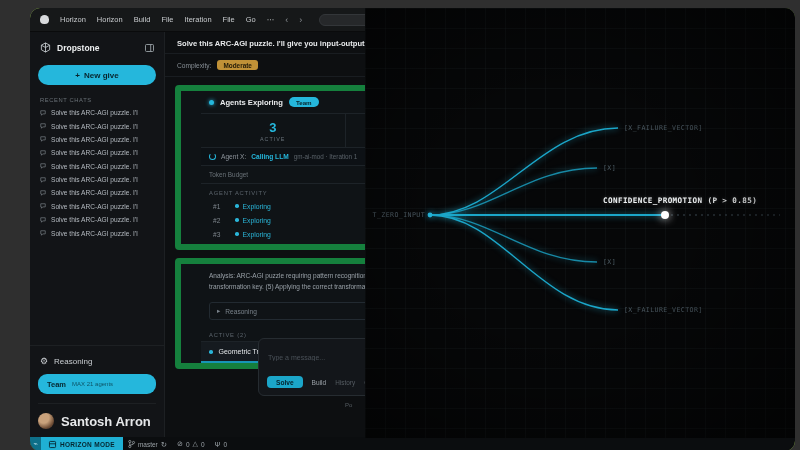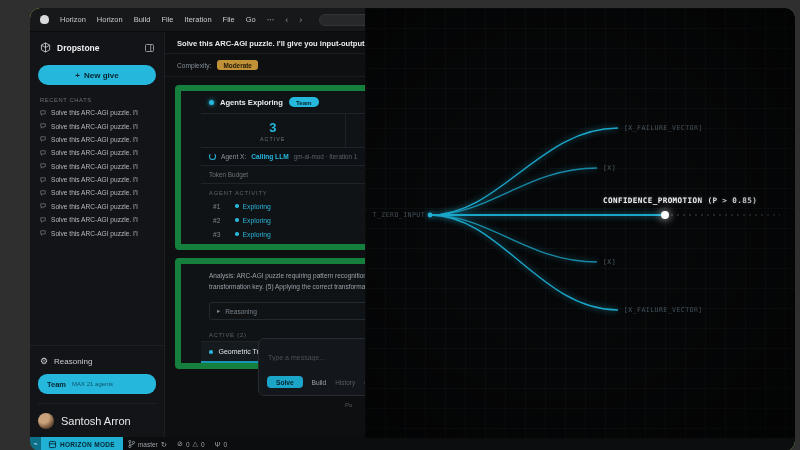--- a/index.html
+++ b/index.html
@@ -42,21 +42,21 @@
                  font-size:6.6px; cursor:pointer; white-space:nowrap; }
   .sb-bottom { margin-top:auto; border-top:1px solid #1d2023; padding:6px 8px 8px; }
   .settings-row { display:flex; align-items:center; gap:6px; color:#c9cdd1; font-size:8px; padding:4px 2px 8px; cursor:pointer; }
   .team-btn { height:20px; background:#25b7dc; border-radius:9px; display:flex; align-items:center;
               gap:6px; padding:0 9px; cursor:pointer; }
   .team-btn .t1 { color:#06262e; font-size:7.5px; font-weight:bold; }
   .team-btn .t2 { color:#0e5466; font-size:6px; }
   .profile { display:flex; align-items:center; gap:7px; margin-top:9px; padding-top:9px; border-top:1px solid #1d2023; cursor:pointer; }
   .avatar { width:16px; height:16px; border-radius:50%;
             background:radial-gradient(circle at 35% 30%, #c9a27c 0 35%, #6b4a33 70%, #2c2c34 100%); }
-  .profile .pname { color:#e6e8ea; font-size:11px; }
+  .profile .pname { color:#e6e8ea; font-size:13px;font-weight:bold; }
 
   
   .chat { position:absolute; left:135px; top:24px; bottom:14px; width:340px; background:#0d0f11; }
   .chat-title { padding:7px 12px 5px; color:#e8eaec; font-size:7.6px; font-weight:bold;
                 white-space:nowrap; border-bottom:1px solid #191d21; }
   .cx-row { display:flex; align-items:center; gap:6px; padding:6px 12px; border-bottom:1px solid #191d21; }
   .cx-label { color:#868e95; font-size:6.6px; }
   .badge-amber { background:#c09137; color:#211a08; font-size:6.4px; font-weight:bold;
                  padding:1.5px 6px; border-radius:3px; }
   .card { margin:8px 10px 0; border:6px solid #15803d; border-radius:4px; background:#0f1316; overflow:hidden;padding-left:20px; }

